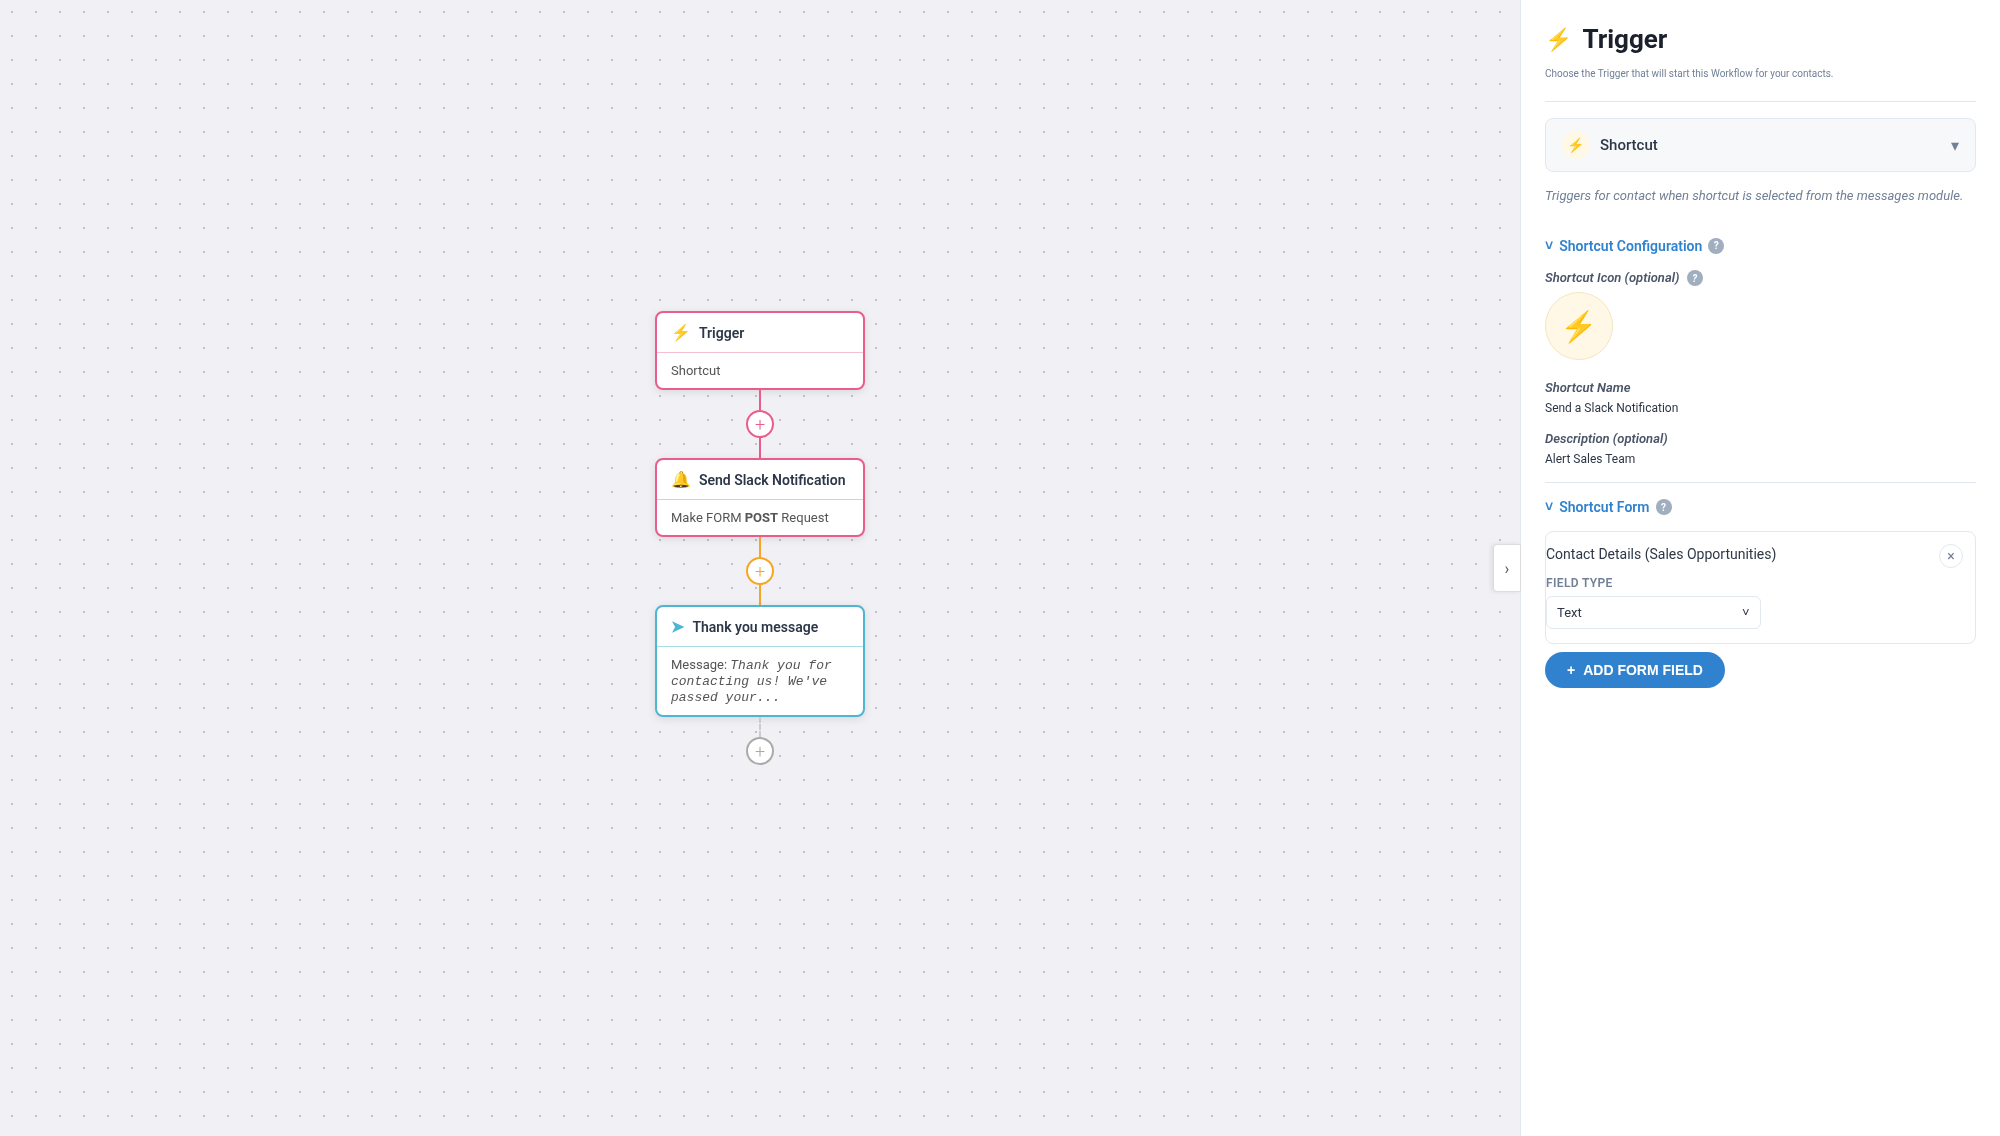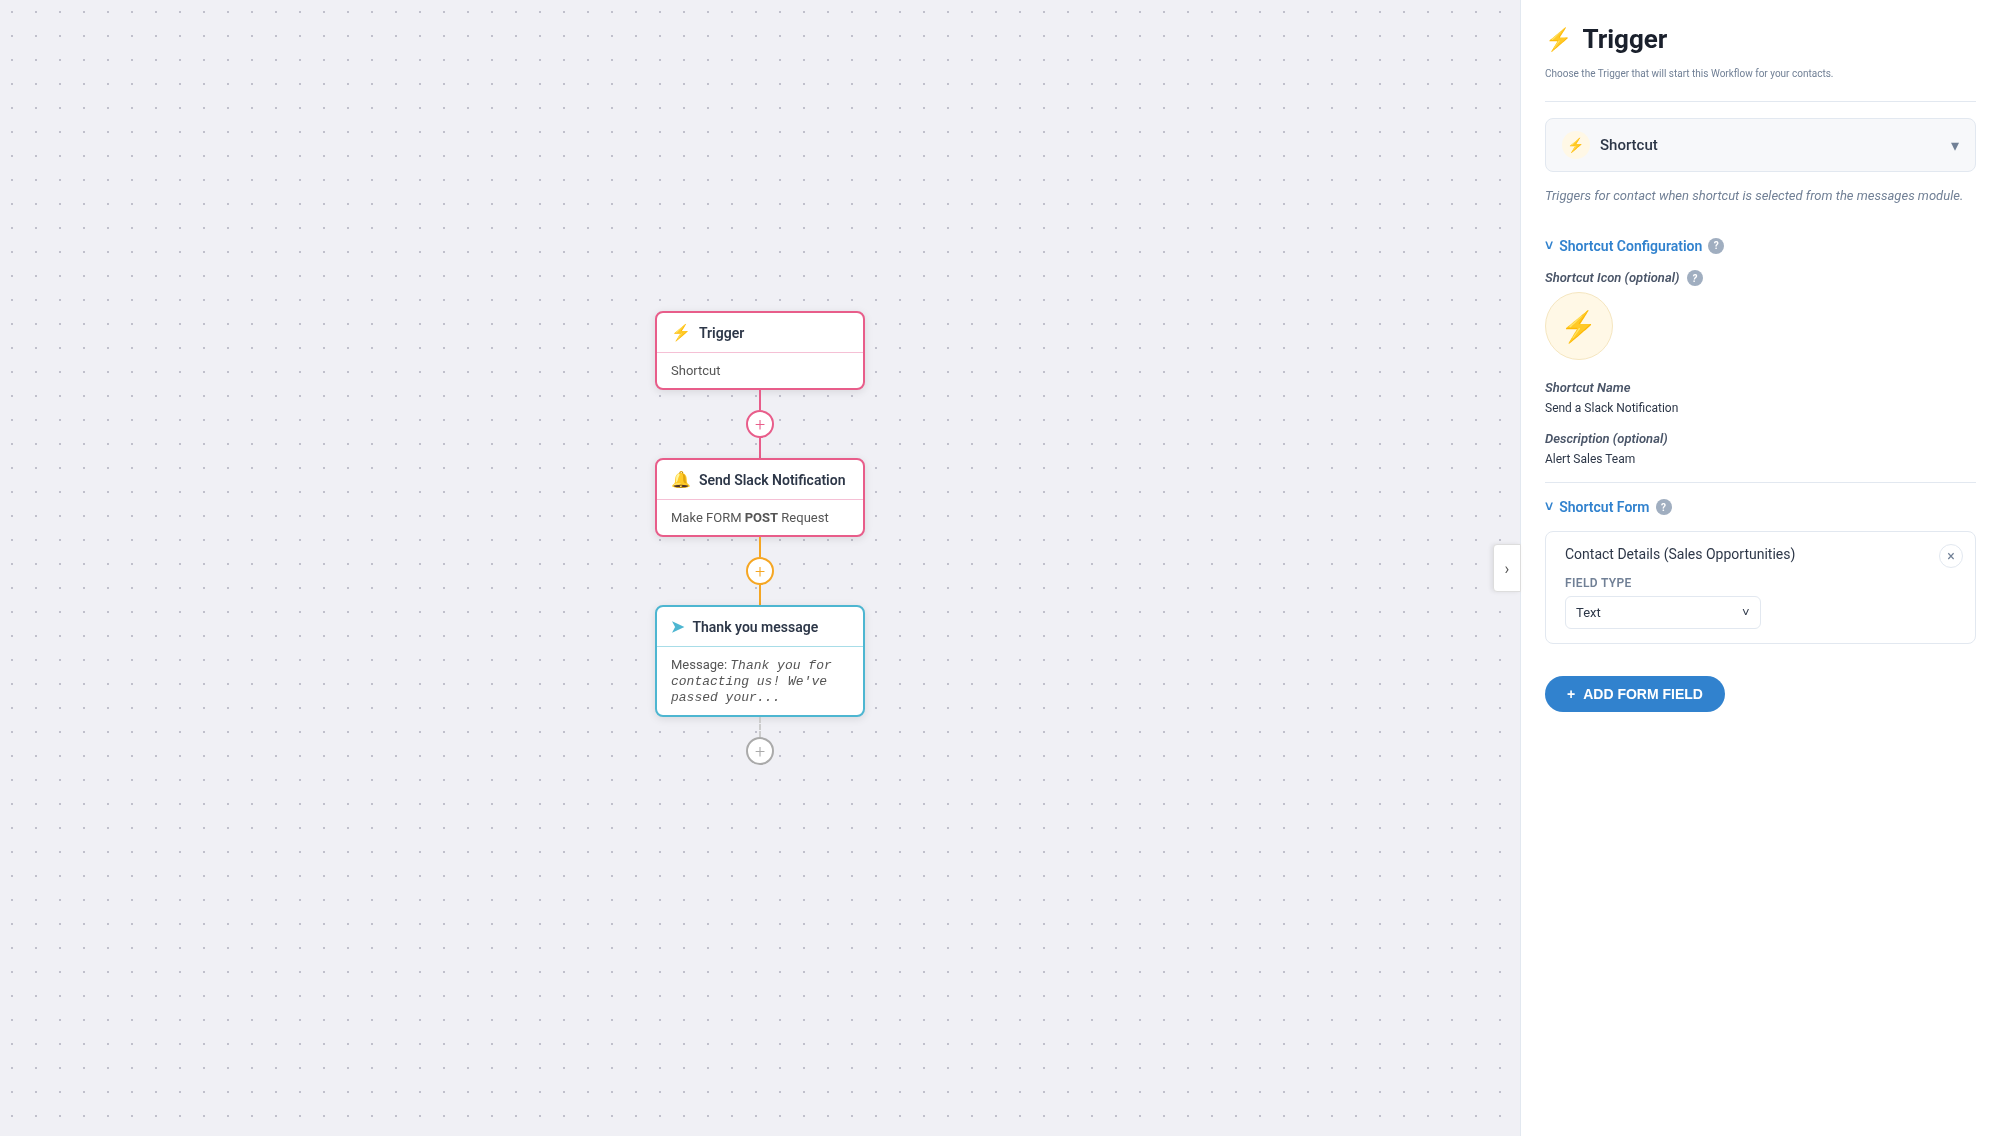--- a/index.html
+++ b/index.html
@@ -266,22 +266,22 @@
     .field-value {
       font-size: 12px;
       color: #2d3748;
       margin-bottom: 16px;
     }
 
     
     .form-field-card {
       border: 1px solid #e2e8f0;
       border-radius: 8px;
-      padding: 14px 19px;
-      margin-bottom: 32px;
+      padding: 14px 0;
+      margin-bottom: 8px;
       position: relative;
     }
 
     .form-field-name {
       font-size: 14px;
       color: #2d3748;
       margin-bottom: 14px;
     }
 
     .close-btn {

